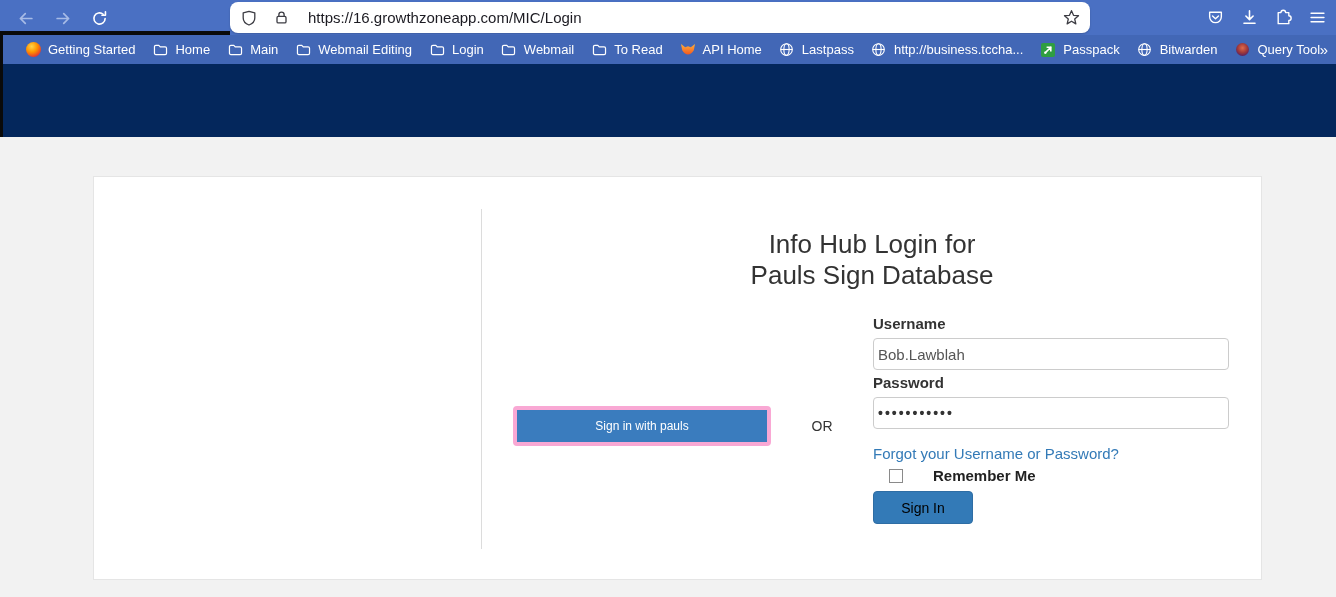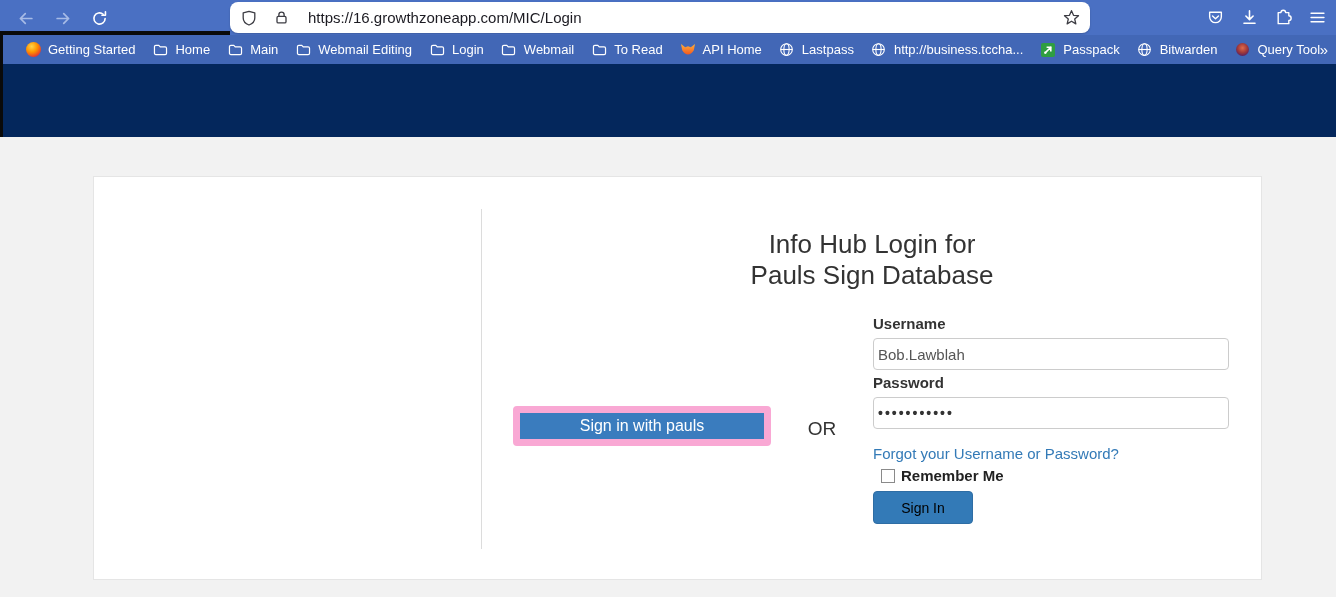--- a/index.html
+++ b/index.html
@@ -44,32 +44,32 @@
   .bm-overflow{position:absolute;right:8px;top:0;height:29px;display:flex;align-items:center;color:#ffffff;font-size:15px;cursor:pointer;}
 
   
   .site-header{position:absolute;left:0;top:64px;width:1336px;height:73px;background:var(--header-navy);}
   .page-bg{position:absolute;left:0;top:137px;width:1336px;height:467px;background:var(--page-gray);}
   .login-card{position:absolute;left:93px;top:39px;width:1169px;height:404px;background:#ffffff;border:1px solid #e5e5e5;}
   .v-divider{position:absolute;left:387px;top:32px;width:1px;height:340px;background:#dcdcdc;}
 
   .page-title{position:absolute;left:387px;top:52px;width:782px;text-align:center;color:var(--text-dark);font-size:26px;line-height:31px;}
 
-  .sso-btn{position:absolute;left:419px;top:229px;width:258px;height:40px;background:var(--sso-blue);color:#ffffff;font-size:16px;border:7px solid #f9a8d4;border-radius:4px;cursor:pointer;font-family:"Liberation Sans",sans-serif;}
-  .or-label{position:absolute;left:700px;top:241px;width:56px;text-align:center;font-size:19px;color:var(--text-dark);}
+  .sso-btn{position:absolute;left:419px;top:229px;width:258px;height:40px;background:var(--sso-blue);color:#ffffff;font-size:12px;border:4px solid #f9a8d4;border-radius:4px;cursor:pointer;font-family:"Liberation Sans",sans-serif;}
+  .or-label{position:absolute;left:700px;top:241px;width:56px;text-align:center;font-size:14px;color:var(--text-dark);}
 
   .form-col{position:absolute;left:779px;top:0;width:356px;}
   .field-label{position:absolute;left:0;font-size:15px;font-weight:bold;color:var(--text-dark);}
   .lbl-username{top:138px;}
   .lbl-password{top:197px;}
   .text-input{position:absolute;left:0;width:356px;height:32px;border:1px solid #cccccc;border-radius:4px;padding:6px 4px;font-size:15px;color:var(--input-text);font-family:"Liberation Sans",sans-serif;background:#ffffff;}
   .inp-username{top:161px;}
   .inp-password{top:220px;font-size:14px;font-weight:bold;letter-spacing:2px;color:#333333;}
   .forgot-link{position:absolute;left:0;top:268px;font-size:15px;color:var(--link-blue);text-decoration:none;cursor:pointer;}
-  .remember-row{position:absolute;left:8px;top:290px;display:flex;align-items:center;}
+  .remember-row{position:absolute;left:16px;top:290px;display:flex;align-items:center;gap:24px;}
   .checkbox{width:14px;height:14px;border:1px solid #8a8a8a;background:#ffffff;margin-right:6px;cursor:pointer;display:inline-block;}
   .remember-text{font-size:15px;font-weight:bold;color:#222222;}
   .signin-btn{position:absolute;left:0;top:314px;width:100px;height:33px;background:var(--accent-blue);border:1px solid #2e6da4;border-radius:4px;color:#000000;font-size:14px;cursor:pointer;font-family:"Liberation Sans",sans-serif;}
 
   
   .artifact-line{position:absolute;left:0;top:31px;width:230px;height:4px;background:#0a0a0a;}
   .artifact-sliver{position:absolute;left:0;top:31px;width:3px;height:106px;background:#0a0a0a;}
 </style>
 </head>
 <body>

